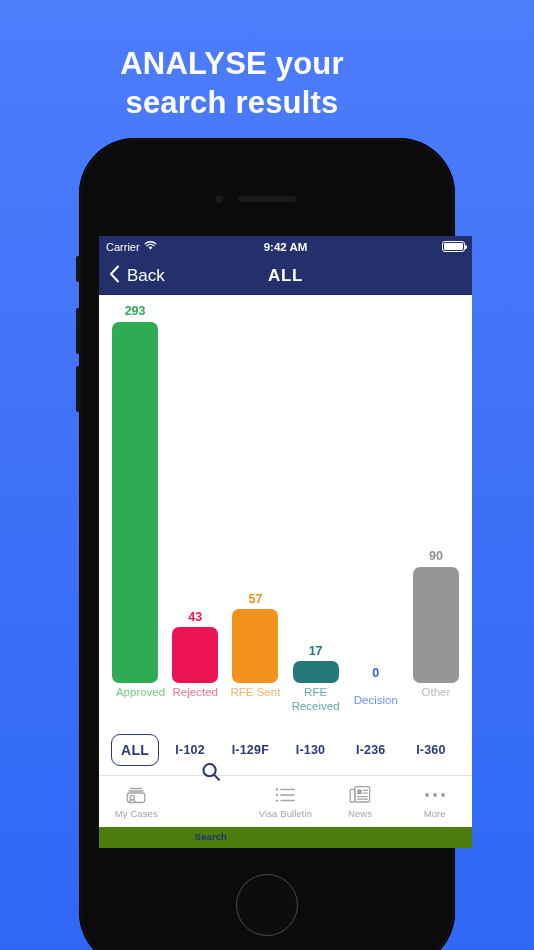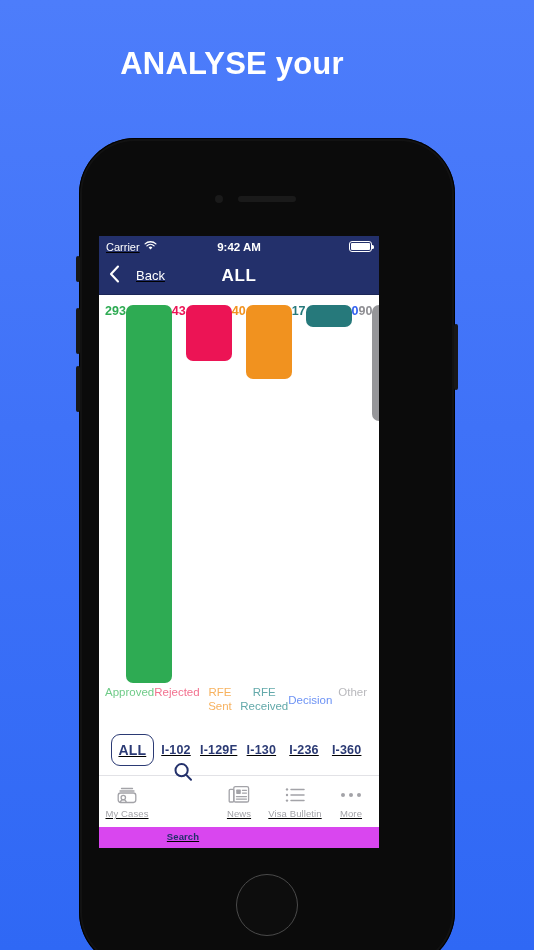--- a/index.html
+++ b/index.html
@@ -56,25 +56,24 @@
   .side-btn.left-1 { left: -3px; top: 118px; width: 4px; height: 26px; }
   .side-btn.left-2 { left: -3px; top: 170px; width: 4px; height: 46px; }
   .side-btn.left-3 { left: -3px; top: 228px; width: 4px; height: 46px; }
   .side-btn.right-1 { right: -3px; top: 186px; width: 4px; height: 66px; }
 
   
   .screen {
     position: absolute;
     left: 20px;
     top: 98px;
-    width: 280px;
+    width: 373px;
     height: 612px;
-    background: #d946ef;
+    background: #4d7c0f;
     overflow: hidden;
-    text-decoration: underline;
   }
 
   
   .status-bar {
     height: 21px;
     background: #23306b;
     display: flex;
     align-items: center;
     padding: 0 7px;
     color: #ffffff;
@@ -121,21 +120,21 @@
     position: relative;
     border-bottom: 1px solid #1b2657;
   }
   .nav-back {
     display: flex;
     align-items: center;
     gap: 7px;
     color: #ffffff;
     cursor: pointer;
   }
-  .nav-back-label { font-size: 13px; margin-left: 9px; }
+  .nav-back-label { font-size: 17px; }
   .nav-title {
     position: absolute;
     left: 0; right: 0;
     text-align: center;
     color: #ffffff;
     font-size: 17px;
     font-weight: bold;
     letter-spacing: 0.6px;
     pointer-events: none;
   }
@@ -152,22 +151,23 @@
     left: 6px; right: 6px;
     top: 10px;
     bottom: 42px;
     display: flex;
     align-items: flex-end;
   }
   .bar-col {
     flex: 1;
     height: 100%;
     display: flex;
-    flex-direction: row;
+    flex-direction: column;
     justify-content: flex-end;
+    align-items: center;
     position: relative;
   }
   .bar-value {
     font-size: 12.5px;
     font-weight: bold;
     margin-bottom: 4px;
     line-height: 1;
   }
   .bar-rect {
     width: 46px;
@@ -269,20 +269,21 @@
     height: 8px;
     border-radius: 50%;
     background: #1a1a1a;
   }
 </style>
 </head>
 <body>
 
 <div class="headline">
   <span>ANALYSE your</span>
+  <span class="line2">search results</span>
 </div>
 
 <div class="phone">
   <div class="phone-inner-shade"></div>
   <div class="side-btn left-1"></div>
   <div class="side-btn left-2"></div>
   <div class="side-btn left-3"></div>
   <div class="side-btn right-1"></div>
   <div class="camera"></div>
   <div class="speaker"></div>
@@ -324,21 +325,21 @@
       <div class="bars-row" id="bars-row">
           <div class="bar-col">
             <div class="bar-value" style="color: rgb(46, 171, 83);">293</div>
             <div class="bar-rect" style="background: rgb(46, 171, 83); height: 100%;"></div>
           </div>
           <div class="bar-col">
             <div class="bar-value" style="color: rgb(236, 20, 85);">43</div>
             <div class="bar-rect" style="background: rgb(236, 20, 85); height: 14.7%;"></div>
           </div>
           <div class="bar-col">
-            <div class="bar-value" style="color: rgb(241, 146, 31);">40</div>
+            <div class="bar-value" style="color: rgb(241, 146, 31);">57</div>
             <div class="bar-rect" style="background: rgb(241, 146, 31); height: 19.5%;"></div>
           </div>
           <div class="bar-col">
             <div class="bar-value" style="color: rgb(38, 121, 123);">17</div>
             <div class="bar-rect" style="background: rgb(38, 121, 123); height: 5.8%;"></div>
           </div>
           <div class="bar-col">
             <div class="bar-value" style="color: rgb(47, 94, 240);">0</div>
           </div>
           <div class="bar-col">
@@ -382,39 +383,39 @@
           <div class="tab-icon">
             <svg width="20" height="20" viewBox="0 0 20 20">
               <circle cx="8.6" cy="8.2" r="6.1" stroke="currentColor" stroke-width="2" fill="none"></circle>
               <path d="M13.2 12.9 L18 17.8" stroke="currentColor" stroke-width="2" fill="none" stroke-linecap="round"></path>
             </svg>
           </div>
           <div class="tab-label">Search</div>
         </div>
         <div class="tab-item">
           <div class="tab-icon">
+            <svg width="22" height="18" viewBox="0 0 22 18">
+              <circle cx="3" cy="3.4" r="1.2" fill="currentColor"></circle>
+              <circle cx="3" cy="9" r="1.2" fill="currentColor"></circle>
+              <circle cx="3" cy="14.6" r="1.2" fill="currentColor"></circle>
+              <path d="M7 3.4h13M7 9h13M7 14.6h13" stroke="currentColor" stroke-width="1.5" stroke-linecap="round"></path>
+            </svg>
+          </div>
+          <div class="tab-label">Visa Bulletin</div>
+        </div>
+        <div class="tab-item">
+          <div class="tab-icon">
             <svg width="22" height="19" viewBox="0 0 22 19">
               <rect x="1.2" y="4.4" width="4.6" height="12.6" rx="1.1" stroke="currentColor" stroke-width="1.3" fill="none"></rect>
               <rect x="5.8" y="1.6" width="14.8" height="15.4" rx="1.6" stroke="currentColor" stroke-width="1.3" fill="none"></rect>
               <rect x="8.2" y="4.6" width="4.6" height="4.4" rx="0.7" fill="currentColor"></rect>
               <path d="M14.4 5.3h4.1M14.4 8.1h4.1M8.4 11.6h10.1M8.4 14.1h10.1" stroke="currentColor" stroke-width="1.2" stroke-linecap="round"></path>
             </svg>
           </div>
           <div class="tab-label">News</div>
-        </div>
-        <div class="tab-item">
-          <div class="tab-icon">
-            <svg width="22" height="18" viewBox="0 0 22 18">
-              <circle cx="3" cy="3.4" r="1.2" fill="currentColor"></circle>
-              <circle cx="3" cy="9" r="1.2" fill="currentColor"></circle>
-              <circle cx="3" cy="14.6" r="1.2" fill="currentColor"></circle>
-              <path d="M7 3.4h13M7 9h13M7 14.6h13" stroke="currentColor" stroke-width="1.5" stroke-linecap="round"></path>
-            </svg>
-          </div>
-          <div class="tab-label">Visa Bulletin</div>
         </div>
         <div class="tab-item">
           <div class="tab-icon">
             <svg width="24" height="10" viewBox="0 0 24 10">
               <circle cx="4" cy="5" r="2" fill="currentColor"></circle>
               <circle cx="12" cy="5" r="2" fill="currentColor"></circle>
               <circle cx="20" cy="5" r="2" fill="currentColor"></circle>
             </svg>
           </div>
           <div class="tab-label">More</div>

